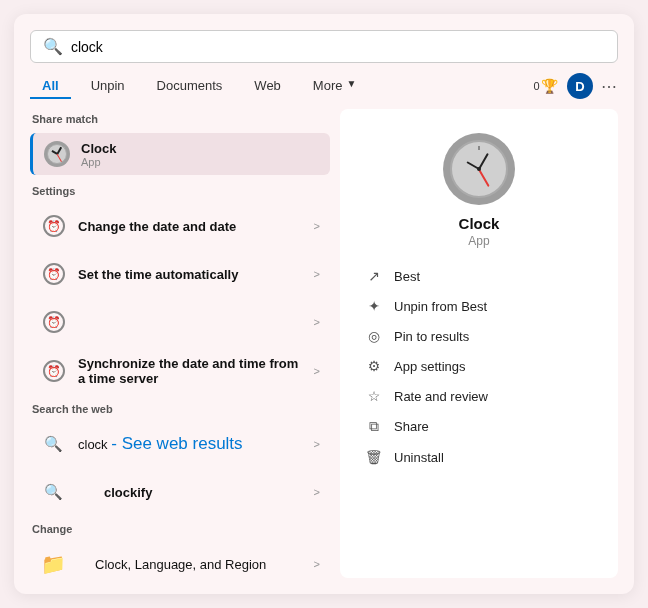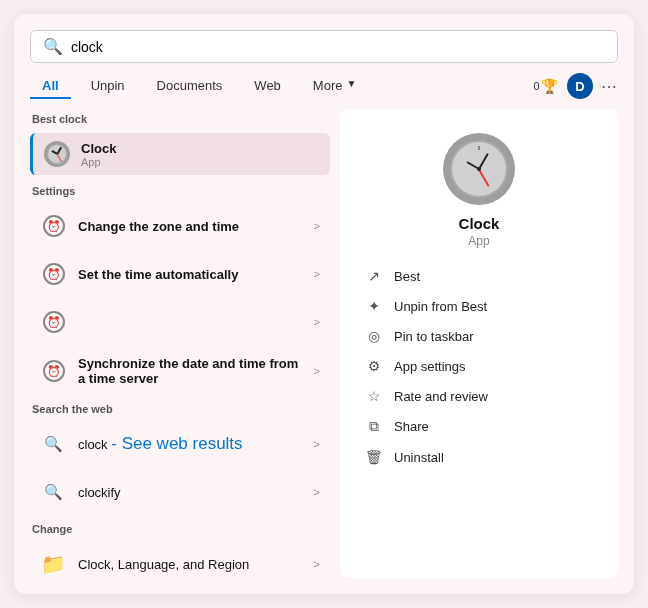--- a/index.html
+++ b/index.html
@@ -359,21 +359,21 @@
       </div>
       <div class="avatar-circle">D</div>
       <span class="three-dots">⋯</span>
     </div>
   </div>
 
   <div class="main-content">
 
     <div class="left-panel">
 
-      <div class="section-label">Best clock</div>
+      <div class="section-label">Share match</div>
       <div class="result-item selected">
         <div class="item-icon">
           <div class="clock-app-icon-small">
             <div class="clock-face-small">
               <div class="clock-hand-hour-s"></div>
               <div class="clock-hand-minute-s"></div>
               <div class="clock-hand-second-s"></div>
             </div>
           </div>
         </div>
@@ -383,21 +383,21 @@
         </div>
       </div>
 
       <div class="section-label">Settings</div>
 
       <div class="result-item">
         <div class="item-icon">
           <div class="settings-icon-circle">⏰</div>
         </div>
         <div class="item-text">
-          <span class="item-title">Change the zone and time</span>
+          <span class="item-title">Change the date and date</span>
         </div>
         <span class="chevron">&gt;</span>
       </div>
 
       <div class="result-item">
         <div class="item-icon">
           <div class="settings-icon-circle">⏰</div>
         </div>
         <div class="item-text">
           <span class="item-title">Set the time automatically</span>
@@ -435,33 +435,33 @@
           </span>
         </div>
         <span class="chevron">&gt;</span>
       </div>
 
       <div class="result-item">
         <div class="item-icon">
           <span style="color:#888; font-size:15px;">🔍</span>
         </div>
         <div class="item-text">
-          <span class="item-title" style="font-weight:400;">clockify</span>
+          <span class="item-title" style="font-weight:700;margin-left:26px;">clockify</span>
         </div>
         <span class="chevron">&gt;</span>
       </div>
 
       <div class="section-label">Change</div>
 
       <div class="result-item">
         <div class="item-icon">
           <span class="folder-icon">📁</span>
         </div>
         <div class="item-text">
-          <span class="item-title" style="font-weight:400;">Clock, Language, and Region</span>
+          <span class="item-title" style="font-weight:400;margin-left:17px;">Clock, Language, and Region</span>
         </div>
         <span class="chevron">&gt;</span>
       </div>
 
     </div>
 
     <div class="right-panel">
 
       <div class="clock-icon-container">
         <div class="clock-face">
@@ -482,21 +482,21 @@
           <span>Best</span>
         </div>
 
         <div class="action-item">
           <span class="action-icon">✦</span>
           <span>Unpin from Best</span>
         </div>
 
         <div class="action-item">
           <span class="action-icon">◎</span>
-          <span>Pin to taskbar</span>
+          <span>Pin to results</span>
         </div>
 
         <div class="action-item">
           <span class="action-icon">⚙</span>
           <span>App settings</span>
         </div>
 
         <div class="action-item">
           <span class="action-icon">☆</span>
           <span>Rate and review</span>

